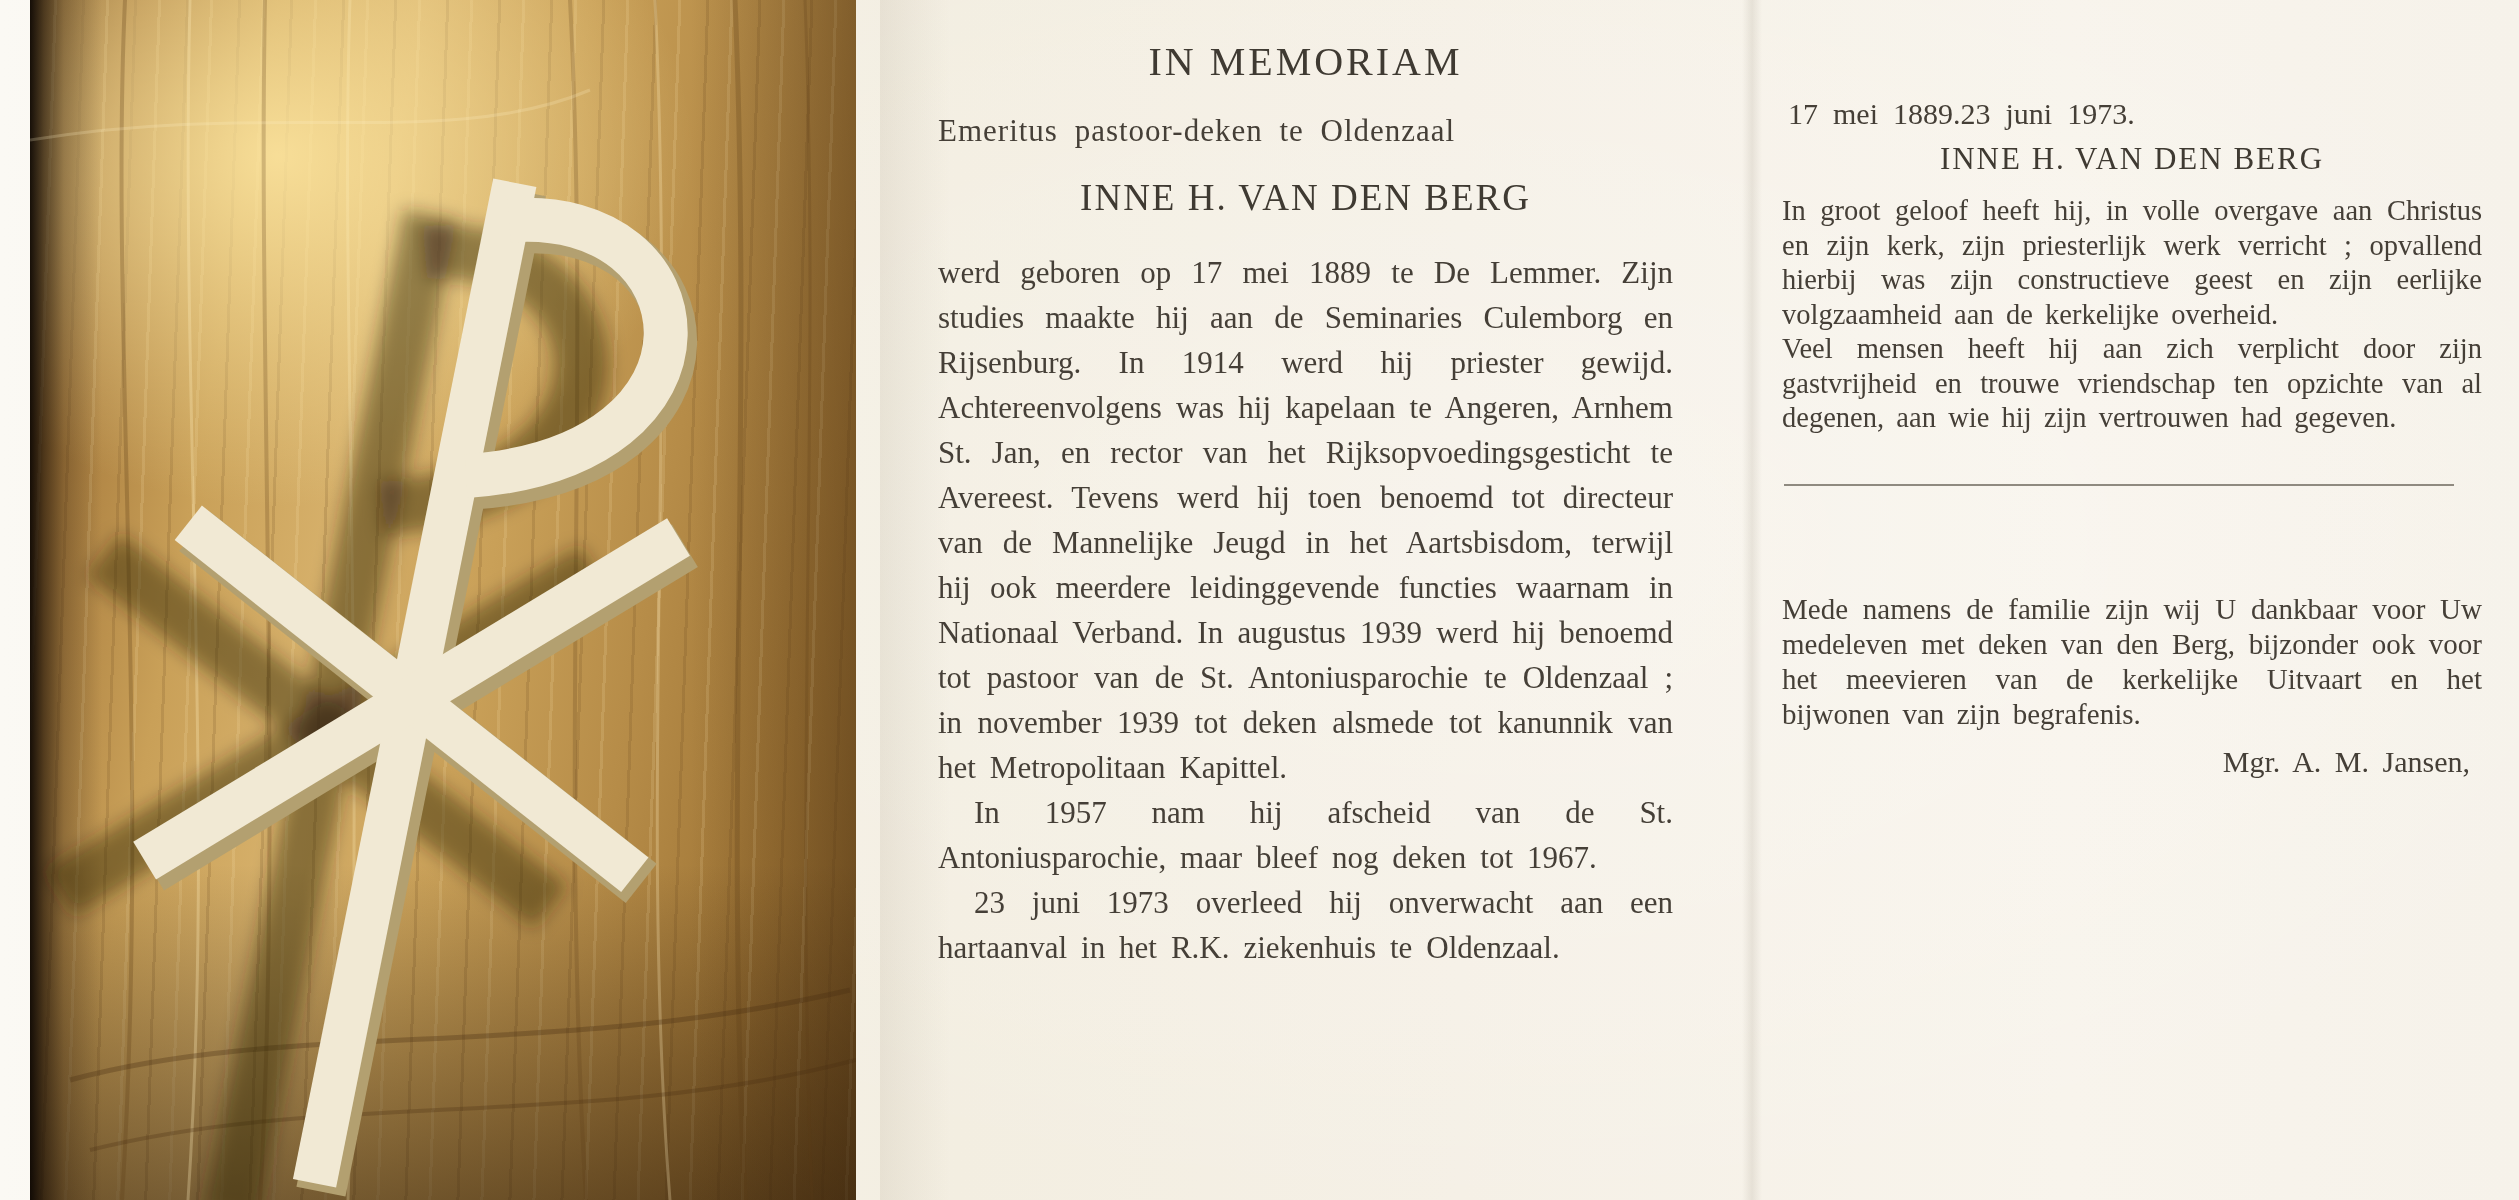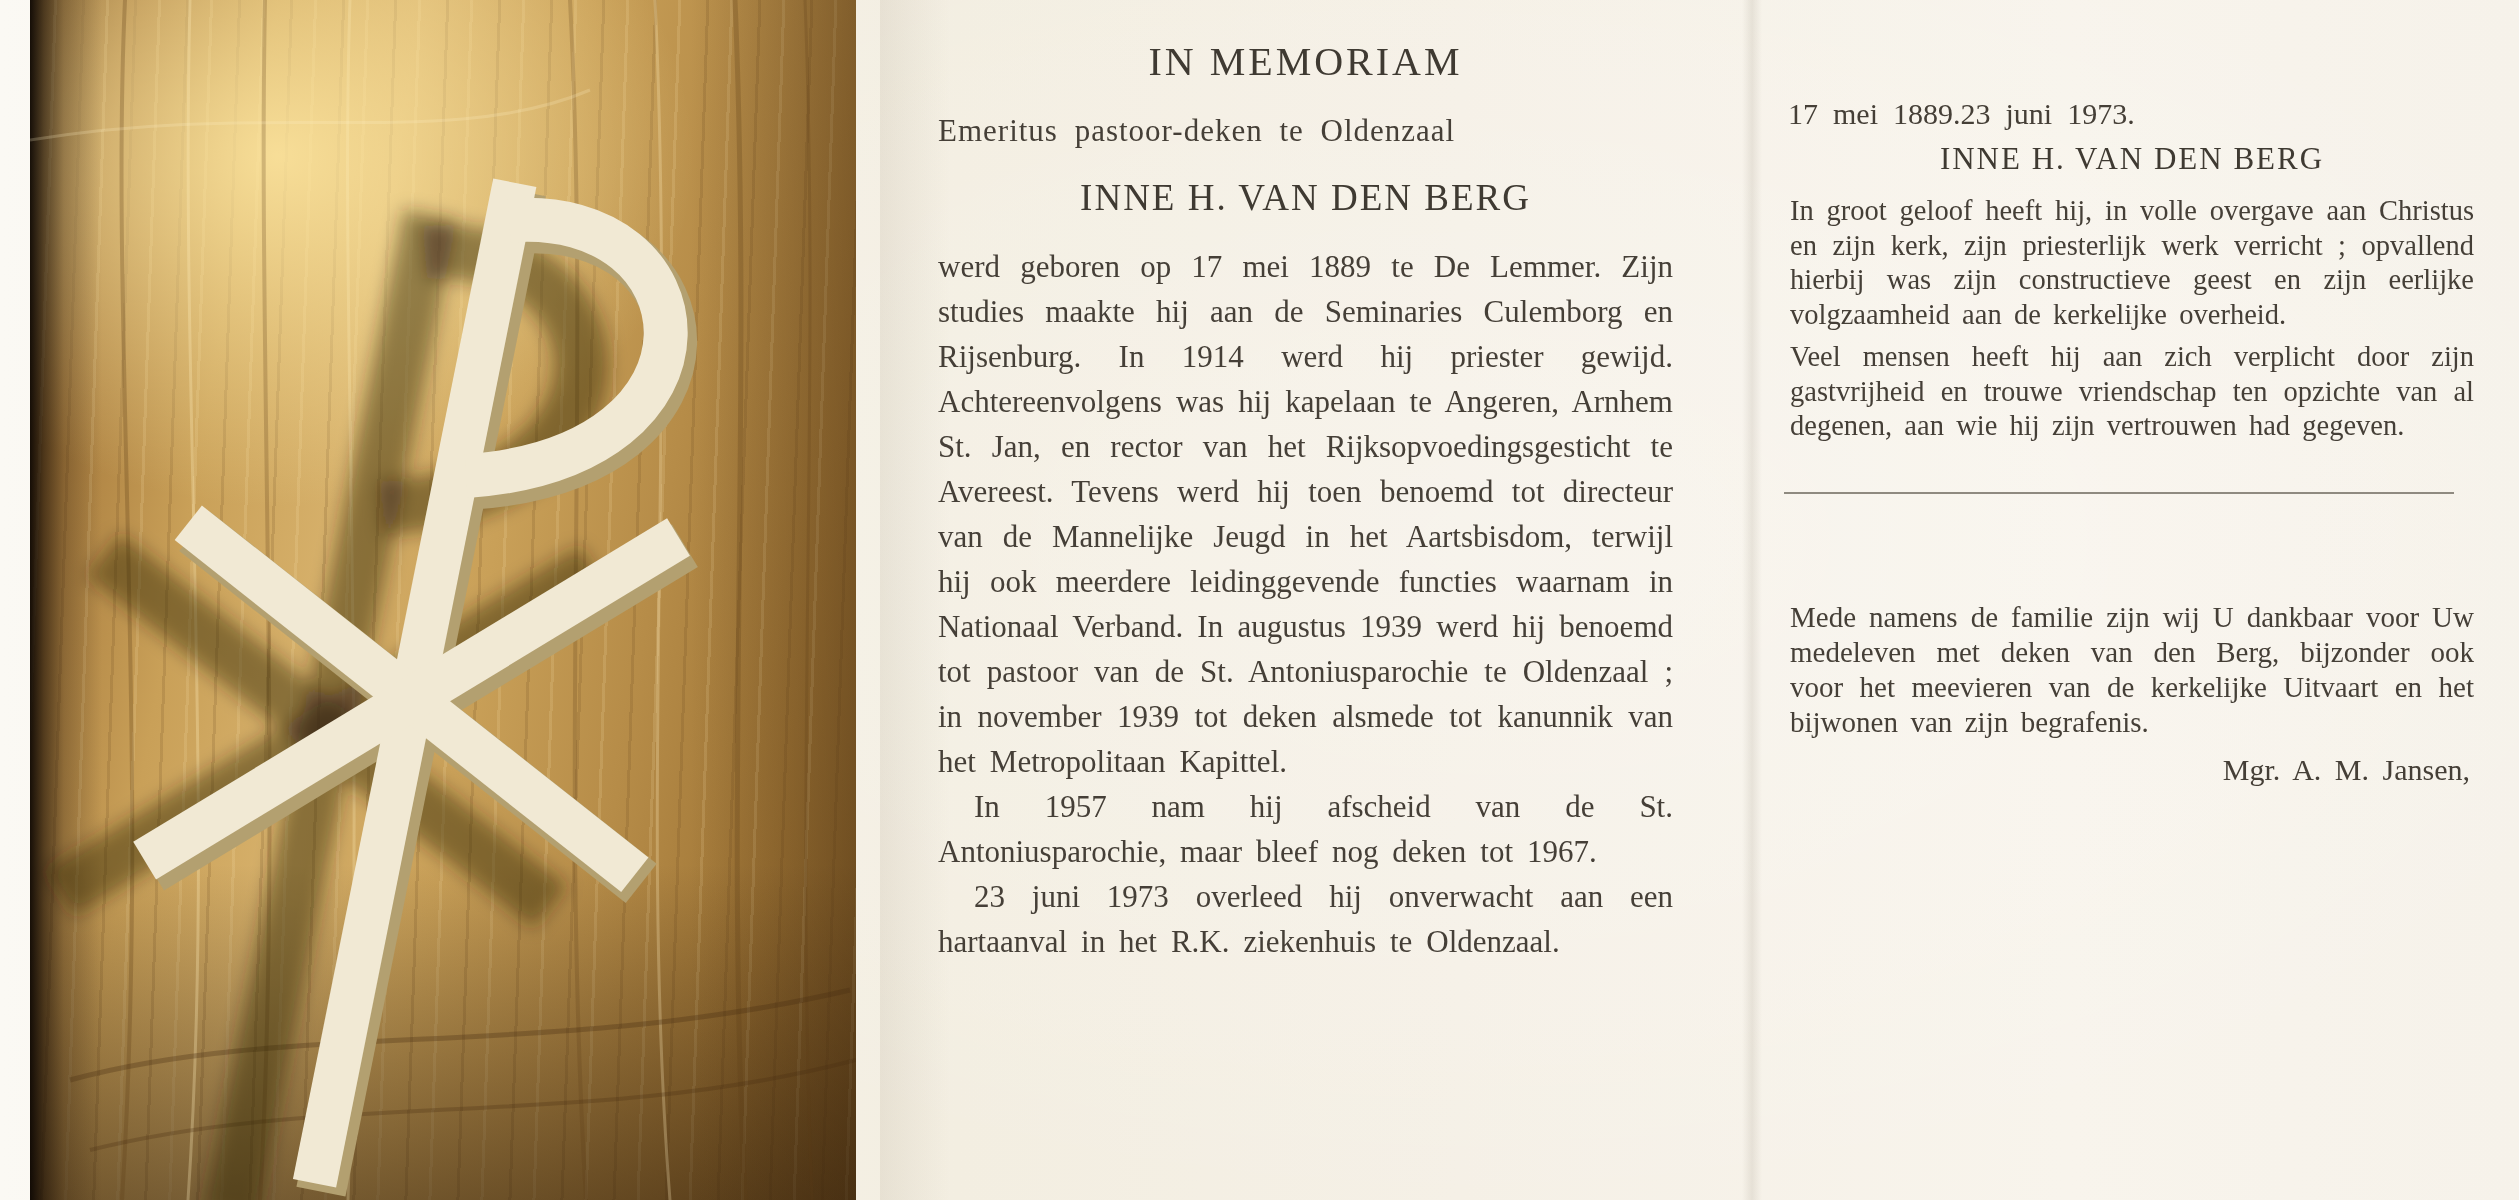--- a/index.html
+++ b/index.html
@@ -39,31 +39,31 @@
   }
   .subtitle{
     text-align:left;font-size:31px;letter-spacing:1px;word-spacing:8px;margin-top:26px;line-height:38px;
   }
   .name{
     text-align:center;font-size:37px;letter-spacing:2px;color:#3f3a32;margin-top:26px;line-height:44px;
   }
   .body{
     margin:0;text-align:justify;font-size:31px;line-height:45px;word-spacing:0.2em;
   }
-  .col-mid .body-block{margin-top:24px;}
+  .col-mid .body-block{margin-top:30px;}
   .indent{text-indent:36px;}
   .dates{
     display:flex;font-size:30px;line-height:36px;word-spacing:0.25em;
     padding:0 40px 0 6px;
   }
   .name-right{
     text-align:center;font-size:31px;letter-spacing:2px;color:#3f3a32;margin-top:8px;line-height:38px;
   }
   .body-right{
-    margin:8px;text-align:justify;font-size:28.5px;line-height:34.5px;word-spacing:0.18em;
+    margin:0;text-align:justify;font-size:28.5px;line-height:34.5px;word-spacing:0.18em;
   }
   .right-body-block{margin-top:16px;}
   .divider{
     border:none;border-top:2px solid #8f8a80;margin:48px 28px 0 2px;height:0;
   }
   .thanks{margin-top:106px;font-size:29px;line-height:35px;}
   .signature{
     margin-top:10px;text-align:right;font-size:30px;line-height:40px;word-spacing:0.2em;padding-right:12px;
   }
 </style>

